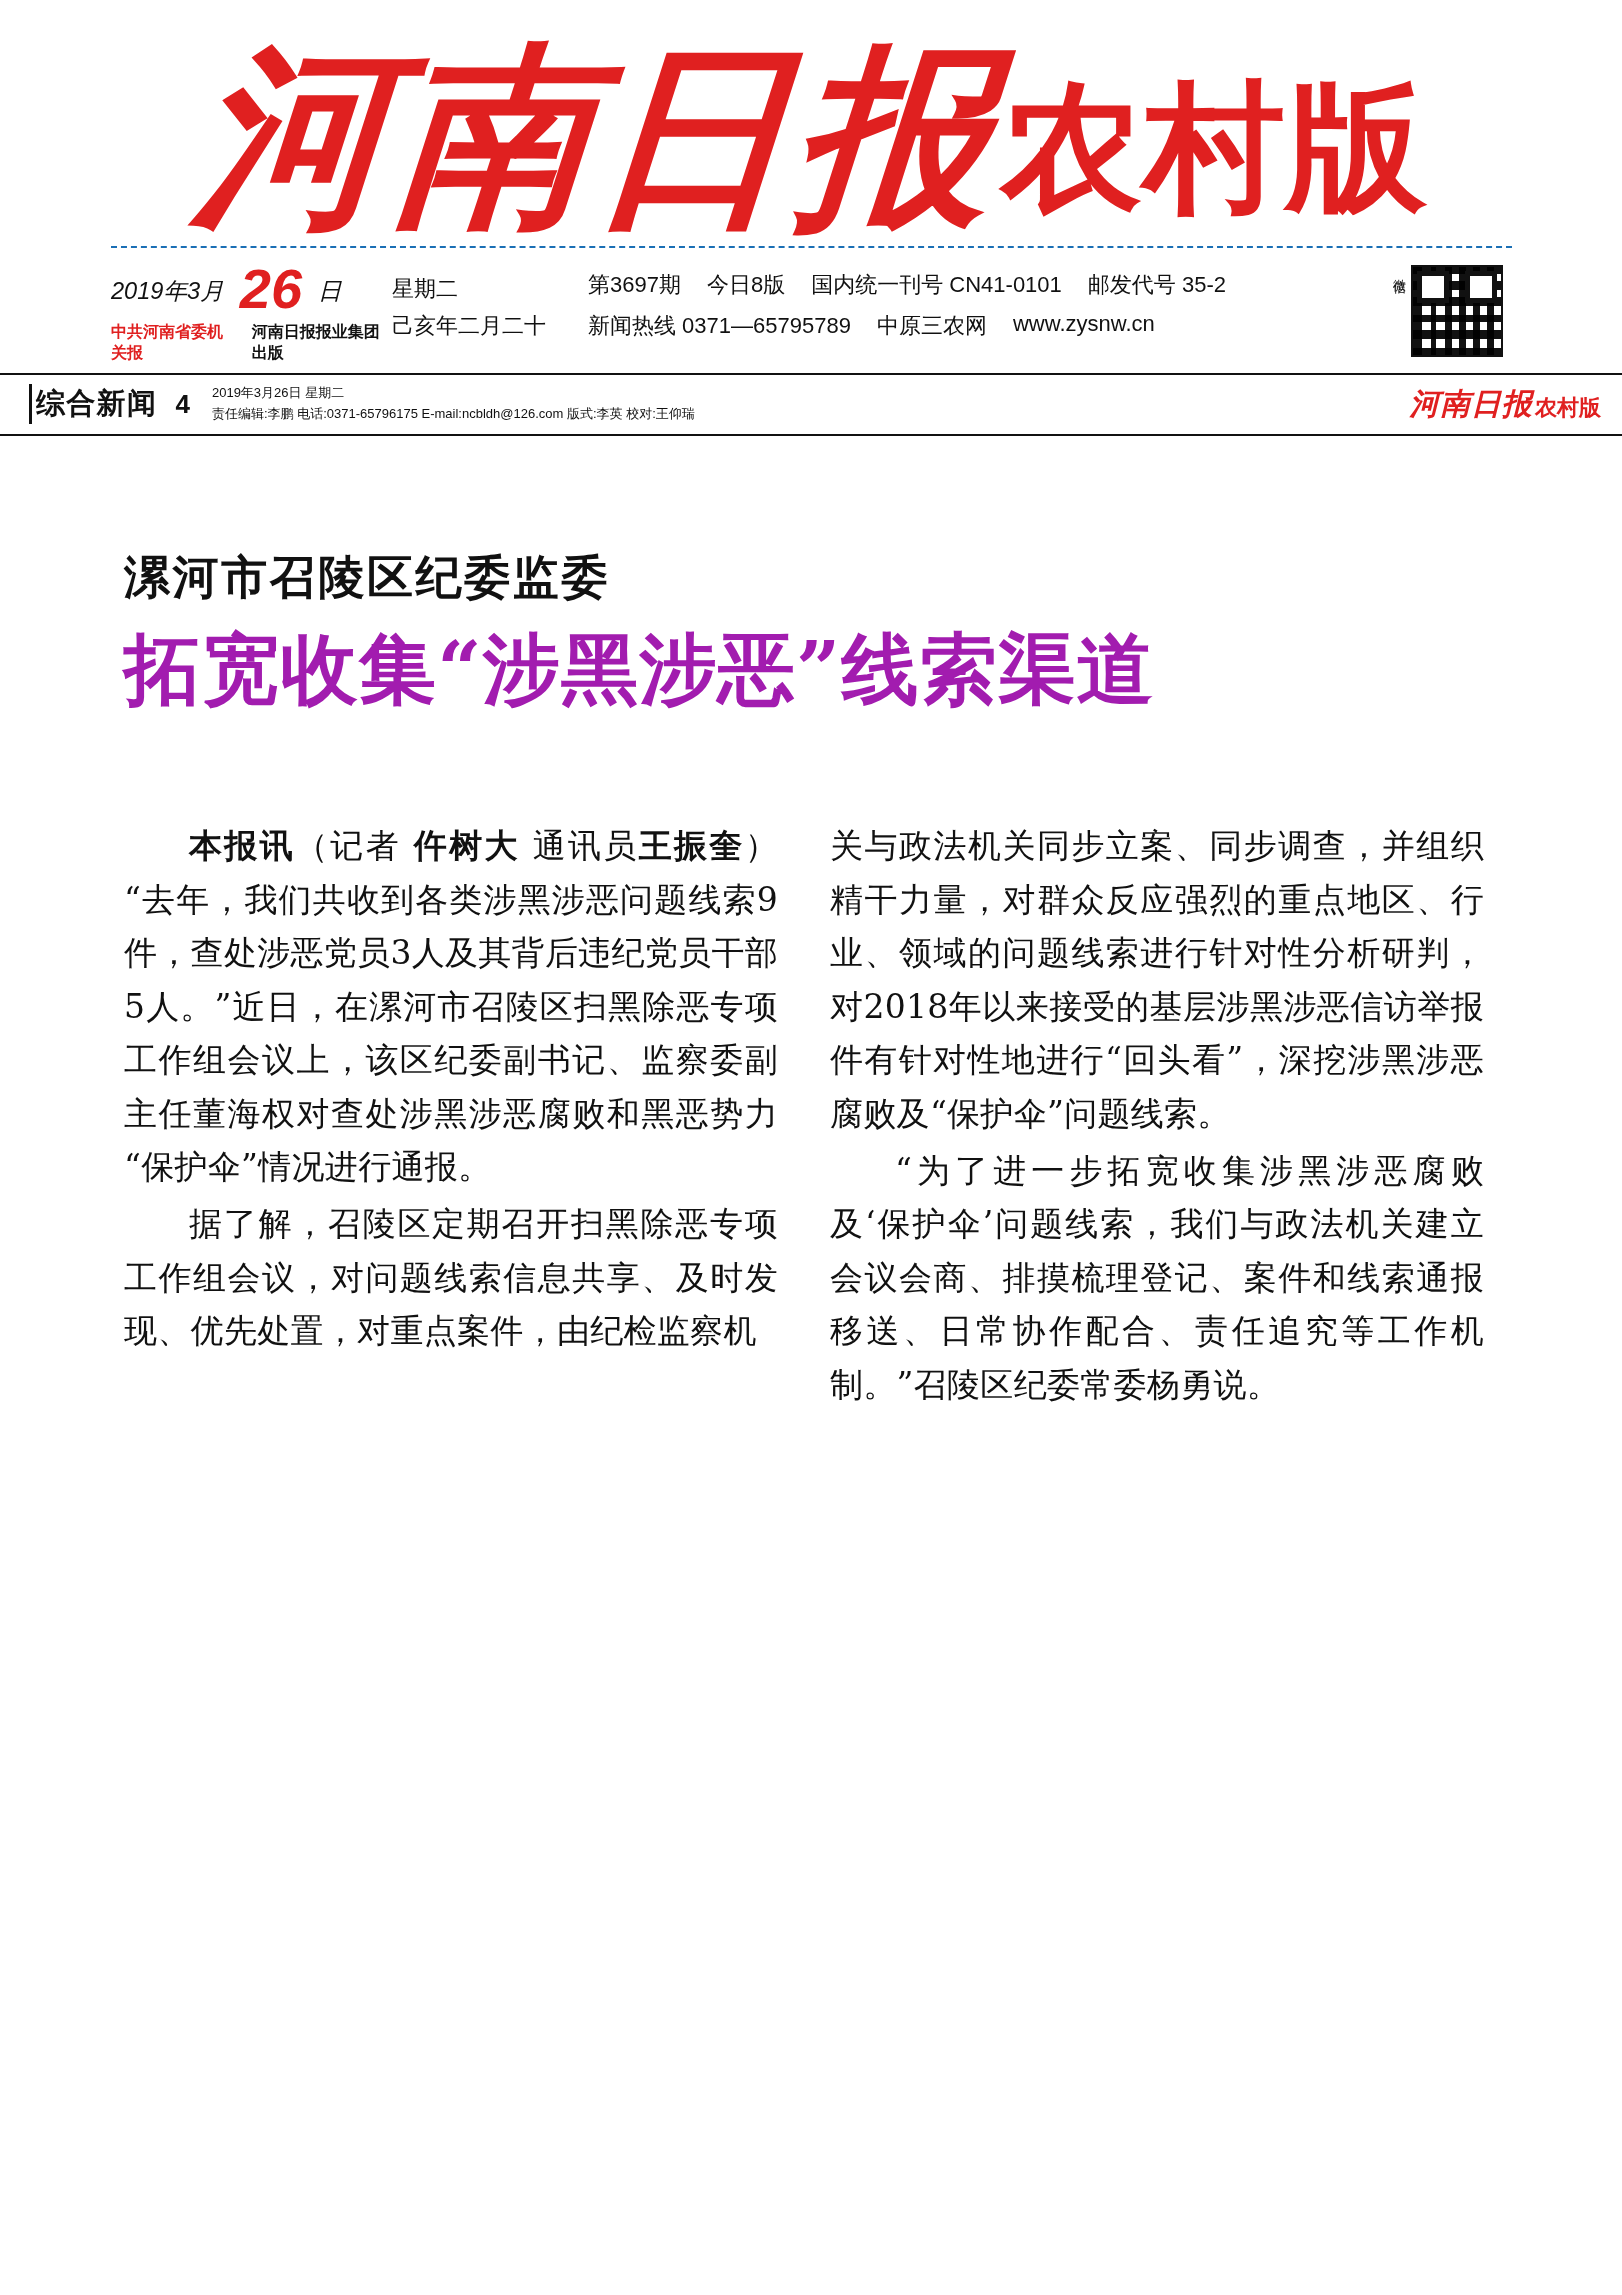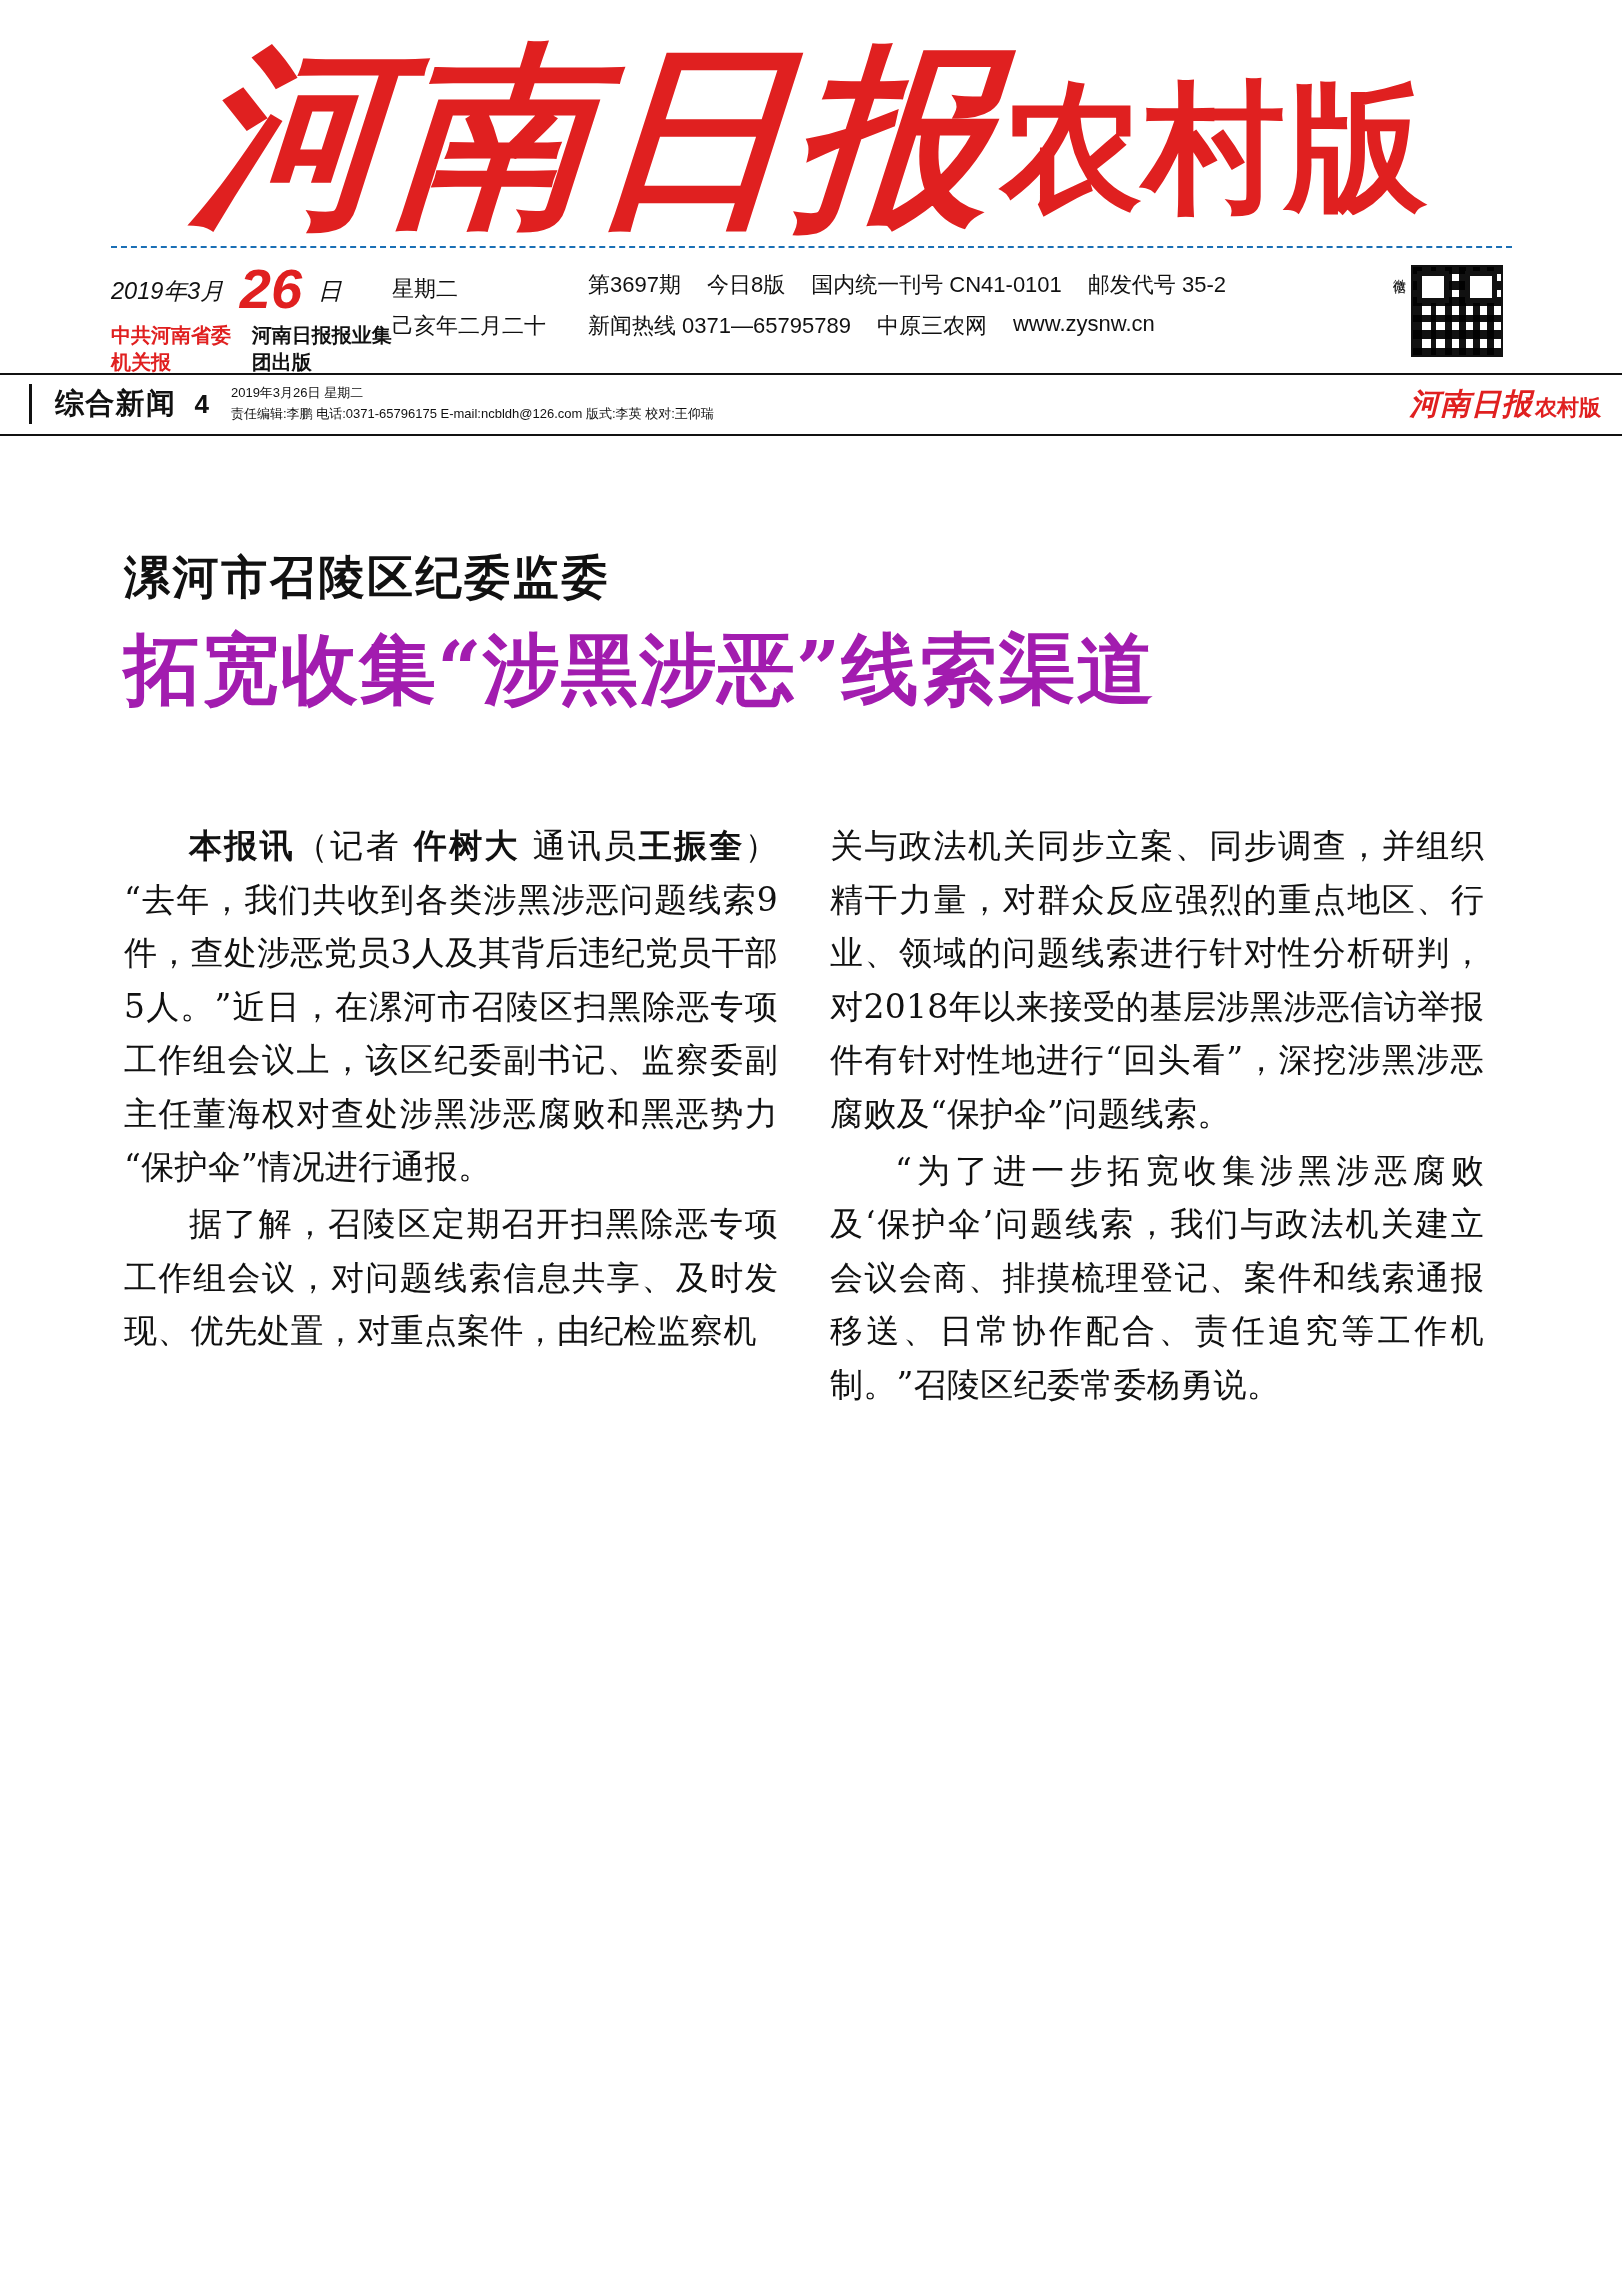--- a/index.html
+++ b/index.html
@@ -114,21 +114,21 @@
   .date-line1 .dayunit {
     font-size: 23.6px;
     color: #111;
     padding-bottom: 6.5px;
   }
   .date-line2 {
     margin-top: 7.9px;
     display: flex;
     gap: 14.4px;
     font-family: "Liberation Sans", sans-serif;
-    font-size: 20px;
+    font-size: 16px;
     font-weight: 700;
   }
   .date-line2 .red { color: #e02020; }
   .date-line2 .black { color: #111; }
 
   .weekday-block {
     width: 196px;
     padding-top: 14.4px;
     font-family: "Liberation Sans", sans-serif;
     font-size: 22px;
@@ -205,21 +205,21 @@
     gap: 14.4px;
     border-right: 0;
   }
   .sec-name {
     font-family: "Liberation Sans", sans-serif;
     font-size: 29px;
     font-weight: 700;
     letter-spacing: 1.3px;
     color: #111;
     border-left: 3.3px solid #111;
-    padding-left: 23px;
+    padding-left: 4px;
   }
   .sec-page {
     font-family: "Liberation Sans", sans-serif;
     font-size: 26px;
     font-weight: 700;
     color: #111;
     padding-left: 3.9px;
   }
   .sec-credits {
     margin-left: 22px;

